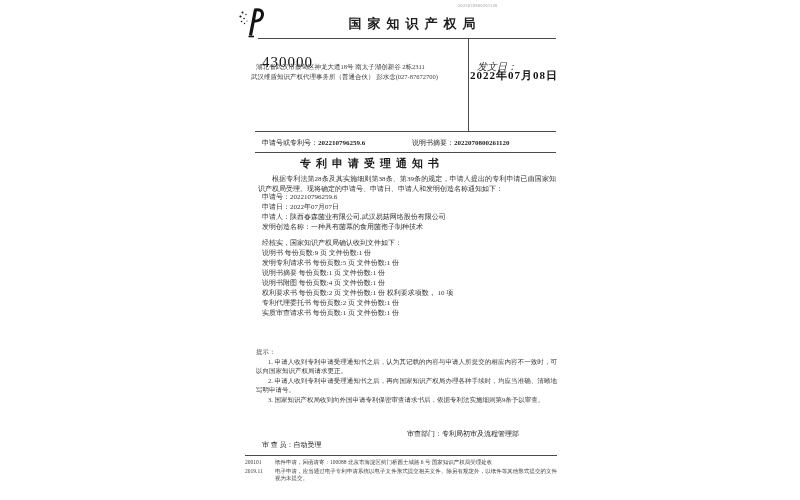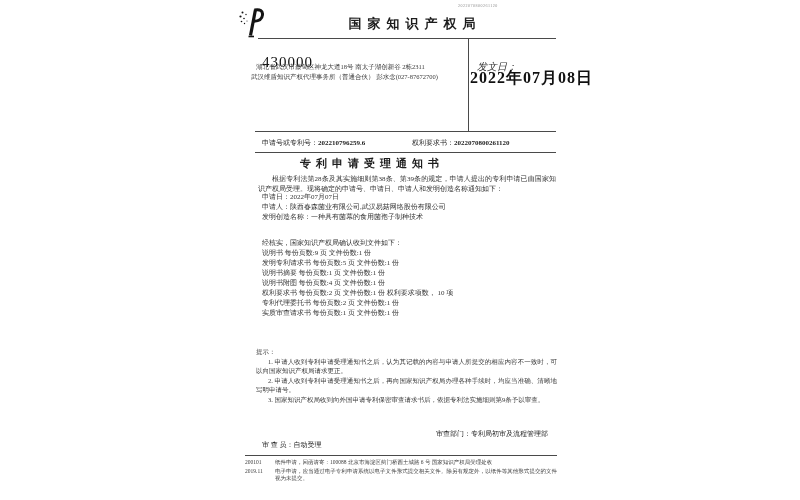--- a/index.html
+++ b/index.html
@@ -16,21 +16,21 @@
   .logo{left:238px;top:6px;width:26px;height:32px;}
 
   .agency{left:300px;top:15px;width:230px;text-align:center;
     font-size:13px;font-weight:bold;letter-spacing:6px;color:#1d1d1d;}
 
   .postal{left:262px;top:54px;font-size:15px;font-weight:normal;letter-spacing:1px;color:#111;}
   .addr1{left:256px;top:63px;font-size:6.5px;color:#3a3a3a;}
   .addr2{left:251px;top:73px;font-size:6.5px;color:#3a3a3a;}
 
   .issue-label{left:477px;top:60px;font-size:10px;color:#333;font-style:italic;}
-  .issue-date{left:470px;top:68px;font-size:16px;font-weight:bold;letter-spacing:1px;color:#111;}
+  .issue-date{left:470px;top:68px;font-size:11px;font-weight:bold;letter-spacing:1px;color:#111;}
 
   .appno-row{left:262px;top:138px;font-size:7px;color:#222;}
   .serial-row{left:412px;top:138px;font-size:7px;color:#222;}
   .num{font-weight:bold;}
 
   .doc-title{left:300px;top:156px;width:230px;
     font-size:11px;font-weight:bold;letter-spacing:5px;color:#1d1d1d;}
 
   .intro{left:258px;top:174px;width:298px;font-size:7px;line-height:10px;
     text-indent:14px;text-align:justify;color:#333;}
@@ -38,21 +38,21 @@
   .fields div{height:10px;}
 
   .received{left:262px;top:238px;font-size:7px;line-height:10px;color:#333;}
   .received div{height:10px;}
 
   .tips{left:256px;top:347px;width:301px;font-size:6.5px;line-height:9.5px;color:#3a3a3a;}
   .tips p{margin:0;text-align:justify;}
   .tips p.t{text-indent:12px;}
 
   .examiner{left:262px;top:429px;font-size:7px;color:#222;margin-top:11px;}
-  .department{left:407px;top:429px;font-size:7px;color:#222;margin-left:29px;}
+  .department{left:407px;top:429px;font-size:7px;color:#222;}
 
   .footer{left:245px;top:459px;width:312px;font-size:5.5px;line-height:7.5px;color:#3d3d3d;}
   .frow{display:flex;margin-bottom:1px;}
   .fcode{width:30px;flex:0 0 30px;}
   .ftext{flex:1;text-align:justify;}
 </style>
 </head>
 <body>
 
 <div class="canvas">
@@ -80,29 +80,30 @@
   <div class="abs postal">430000</div>
   <div class="abs addr1">湖北省武汉市蔡甸区神龙大道18号 南太子湖创新谷 2栋2311</div>
   <div class="abs addr2">武汉维盾知识产权代理事务所（普通合伙） 彭水念(027-87672700)</div>
 
   <div class="abs issue-label">发文日：</div>
   <div class="abs issue-date">2022年07月08日</div>
 
   <div class="hline" style="left:255px;top:131px;width:301px;"></div>
 
   <div class="abs appno-row"><span>申请号或专利号：</span><span class="num">202210796259.6</span></div>
-  <div class="abs serial-row"><span>权利要求书：</span><span class="num">2022070800261120</span></div>
+  <div class="abs serial-row"><span>说明书摘要：</span><span class="num">2022070800261120</span></div>
 
   <div class="hline" style="left:255px;top:152px;width:301px;"></div>
 
   <div class="abs doc-title">专利申请受理通知书</div>
 
   <div class="abs intro">根据专利法第28条及其实施细则第38条、第39条的规定，申请人提出的专利申请已由国家知识产权局受理。现将确定的申请号、申请日、申请人和发明创造名称通知如下：</div>
 
   <div class="abs fields">
+    <div>申请号：202210796259.6</div>
     <div>申请日：2022年07月07日</div>
     <div>申请人：陕西春森菌业有限公司,武汉易菇网络股份有限公司</div>
     <div>发明创造名称：一种具有菌幕的食用菌孢子制种技术</div>
   </div>
 
   <div class="abs received">
     <div>经核实，国家知识产权局确认收到文件如下：</div>
     <div>说明书 每份页数:9 页 文件份数:1 份</div>
     <div>发明专利请求书 每份页数:5 页 文件份数:1 份</div>
     <div>说明书摘要 每份页数:1 页 文件份数:1 份</div>

